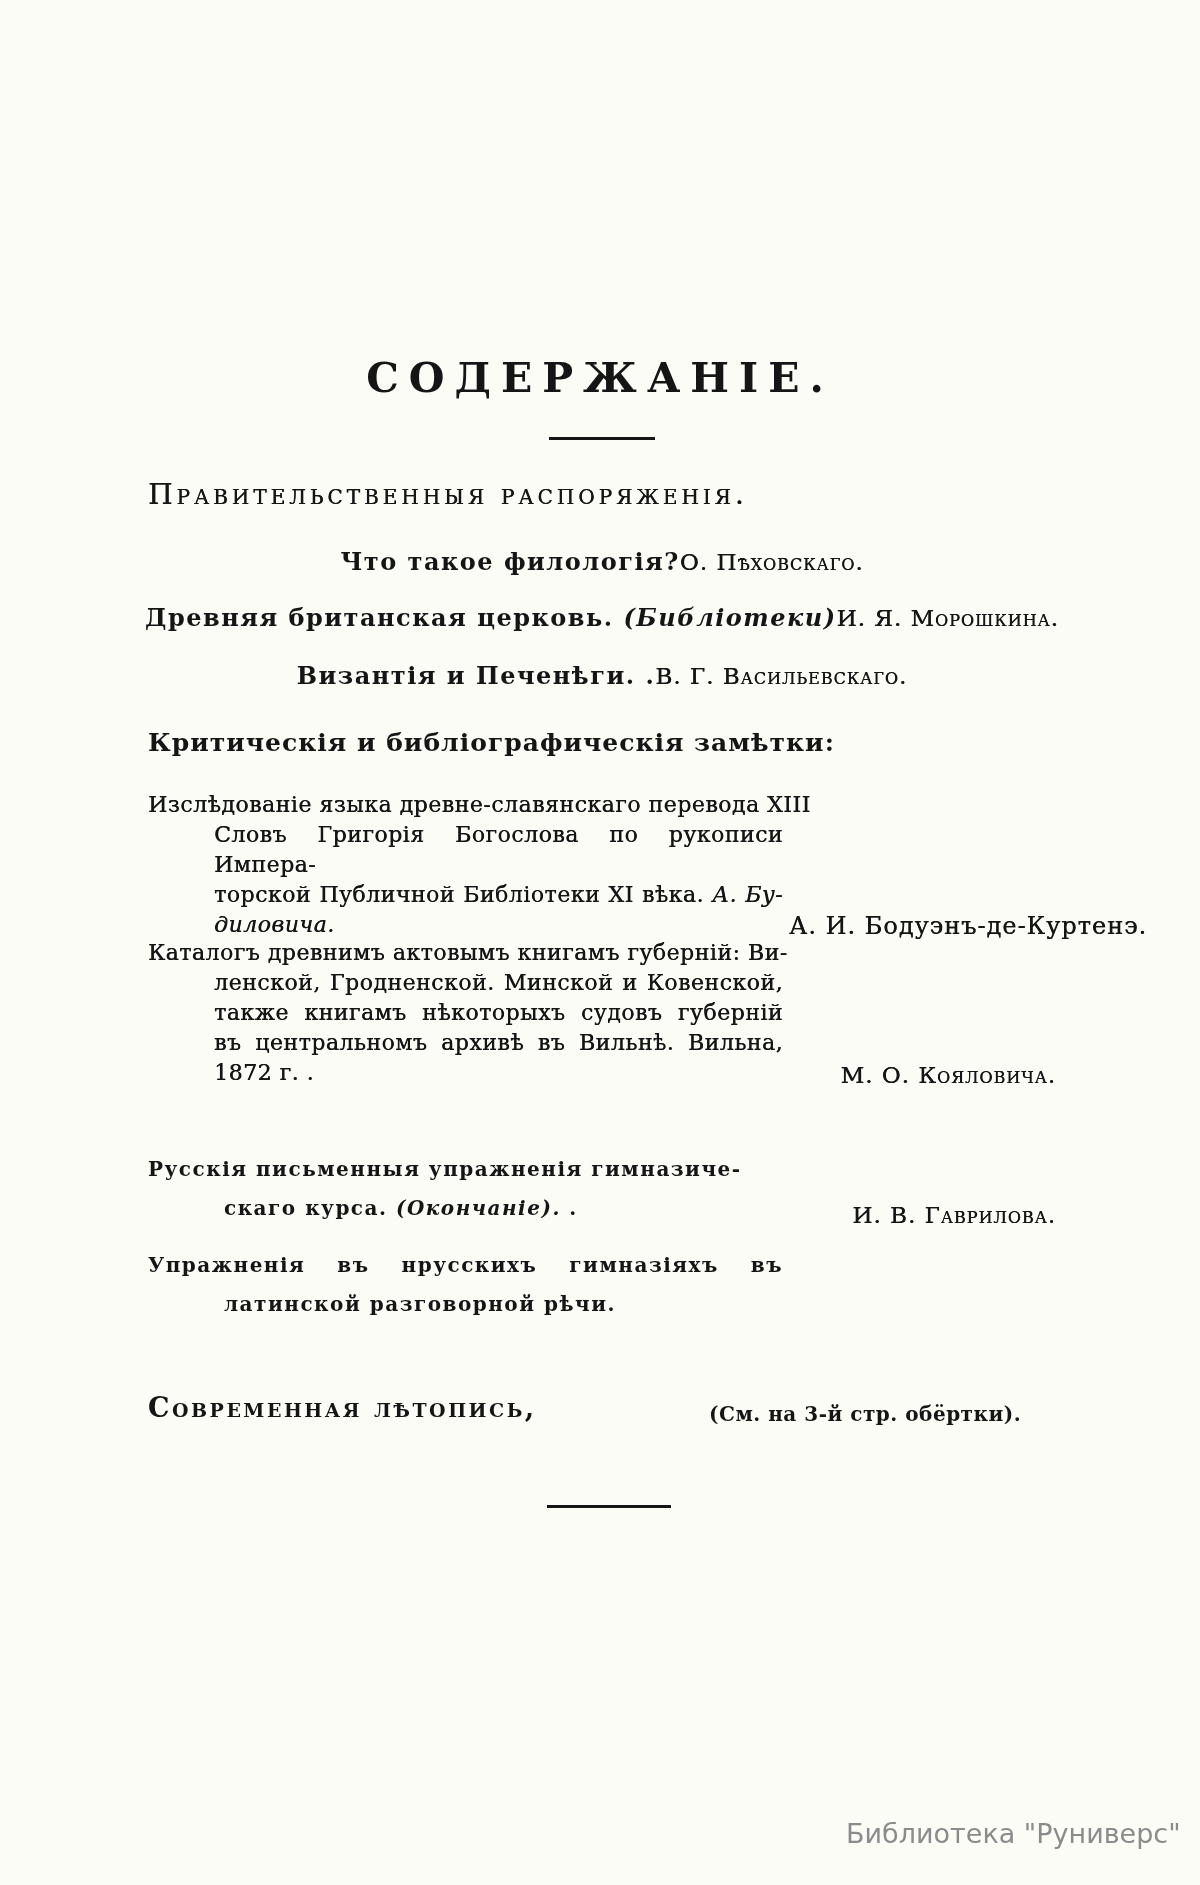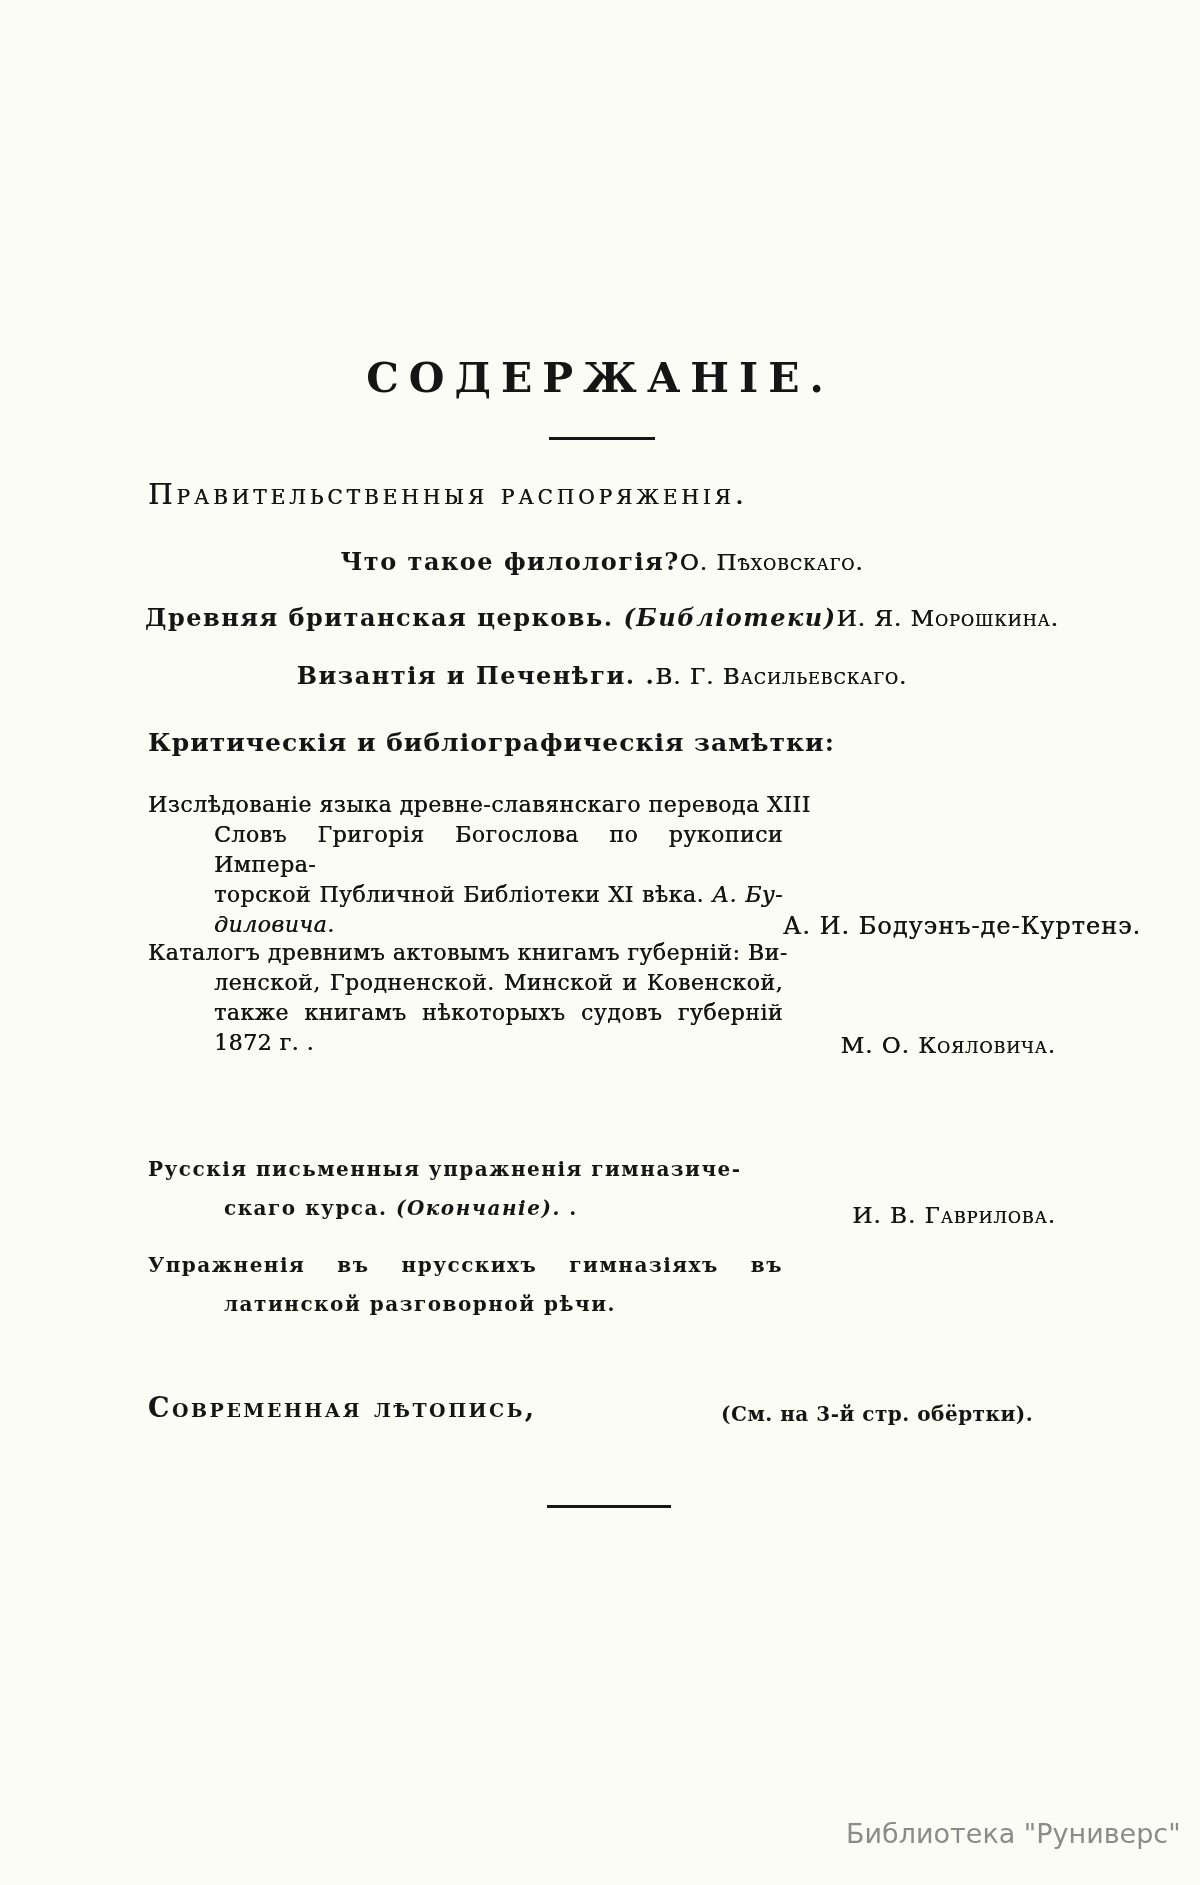--- a/index.html
+++ b/index.html
@@ -87,20 +87,21 @@
   }
   .entry-author.plain { font-variant: normal; font-size: 24px; }
 
   .block-row {
     position: absolute;
     left: 148px;
     width: 908px;
     display: flex;
     justify-content: space-between;
     align-items: flex-end;
+    gap: 6px;
   }
   .block-issledovanie { top: 790px; }
   .block-katalog      { top: 938px; }
   .block-russkiya     { top: 1150px; }
   .block-uprazhneniya { top: 1246px; }
 
   .lines { width: 635px; }
   .lines .line {
     font-size: 22px;
     letter-spacing: 0.5px;
@@ -133,21 +134,20 @@
     line-height: 36px;
     white-space: nowrap;
   }
   .chronicle-note {
     position: absolute;
     top: 1402px; left: 709px;
     font-size: 20px;
     font-weight: bold;
     letter-spacing: 0.5px;
     white-space: nowrap;
-    margin-left: 12px;
   }
 
   .watermark {
     position: absolute;
     top: 1818px; left: 846px;
     font-family: "DejaVu Sans", "Liberation Sans", sans-serif;
     font-size: 27px;
     color: var(--watermark, #8b8b8b);
     white-space: nowrap;
   }
@@ -188,20 +188,21 @@
       <div class="line cont italic">диловича.</div>
     </div>
     <div class="entry-author plain">А. И. Бодуэнъ-де-Куртенэ.</div>
   </div>
 
   <div class="block-row block-katalog">
     <div class="lines">
       <div class="line">Каталогъ древнимъ актовымъ книгамъ губерній: Ви-</div>
       <div class="line cont just">ленской, Гродненской. Минской и Ковенской,</div>
       <div class="line cont just">также книгамъ нѣкоторыхъ судовъ губерній</div>
+      <div class="line cont just">въ центральномъ архивѣ въ Вильнѣ. Вильна,</div>
       <div class="line cont">1872 г. .</div>
     </div>
     <div class="entry-author smallcaps">М. О. Кояловича.</div>
   </div>
 
   <div class="block-row block-russkiya">
     <div class="lines lines-big">
       <div class="line">Русскія письменныя упражненія гимназиче-</div>
       <div class="line cont"><span>скаго курса.</span> <span class="italic">(Окончаніе).</span><span> .</span></div>
     </div>

